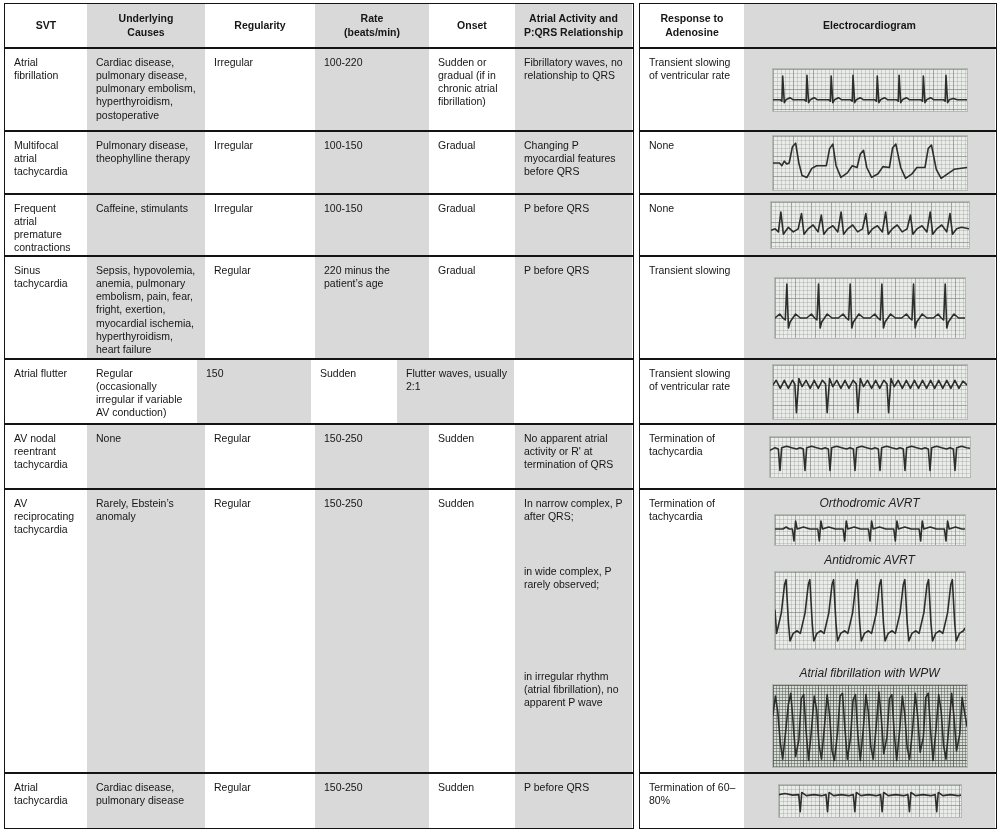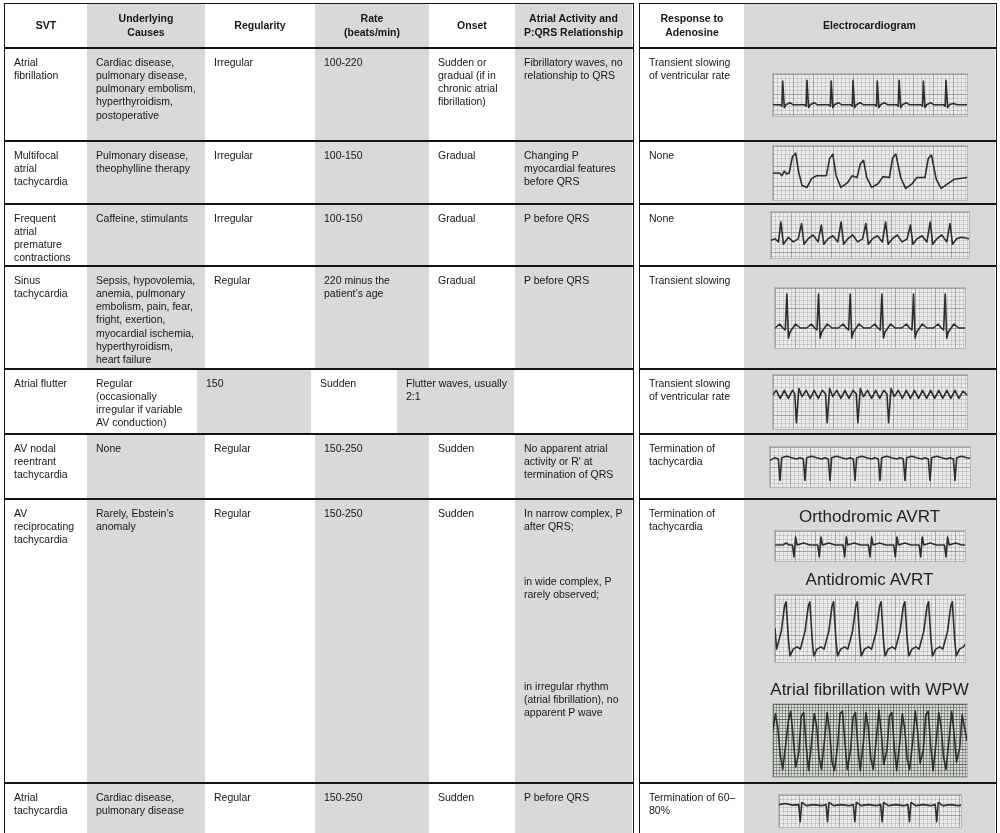--- a/index.html
+++ b/index.html
@@ -4,21 +4,21 @@
 <style>
   html,body{margin:0;padding:0;background:#fff;}
   body{width:1000px;height:833px;font-family:"Liberation Sans","DejaVu Sans",sans-serif;color:#161616;}
   .frame{padding:3px 0 0 4px;}
   .layout{display:flex;gap:5px;align-items:flex-start;}
   .tbl{border:1.5px solid #141414;background:#fff;box-sizing:border-box;}
   .tbl.left{width:630px;}
   .tbl.right{width:358px;}
   .row{display:flex;box-sizing:border-box;border-bottom:2px solid #141414;}
   .h-head{height:45px;}
-  .h-r1{height:93px;}
+  .h-r1{height:83px;}
   .h-r2{height:63px;}
   .h-r3{height:62px;}
   .h-r4{height:103px;}
   .h-r5{height:65px;}
   .h-r6{height:65px;}
   .h-r7{height:284px;}
   .h-r8{height:54px;border-bottom:none;}
   .cell{box-sizing:border-box;padding:7px 6px 4px 9px;font-size:10.5px;line-height:1.25;}
   .shade{background:#d9d9d9;}
   .head{font-weight:bold;display:flex;align-items:center;justify-content:center;text-align:center;white-space:pre-line;padding:2px 4px;line-height:1.3;}
@@ -45,21 +45,21 @@
       repeating-linear-gradient(to right, rgba(100,110,103,.45) 0 1px, transparent 1px 20px),
       repeating-linear-gradient(to bottom, rgba(100,110,103,.45) 0 1px, transparent 1px 20px);}
   .strip.dense{background-color:#d9ddd6;
     background-image:
       repeating-linear-gradient(to right, rgba(80,90,83,.5) 0 1px, transparent 1px 3px),
       repeating-linear-gradient(to bottom, rgba(80,90,83,.5) 0 1px, transparent 1px 3px),
       repeating-linear-gradient(to right, rgba(55,65,58,.55) 0 1px, transparent 1px 15px),
       repeating-linear-gradient(to bottom, rgba(55,65,58,.55) 0 1px, transparent 1px 15px);}
   .strip svg{display:block;width:100%;height:100%;}
   .strip path{fill:none;stroke:#2d2d2d;stroke-width:1.6;vector-effect:non-scaling-stroke;stroke-linejoin:round;stroke-linecap:round;}
-  .strip-label{font-size:17px;color:#222;text-align:right;margin:1px 0 3px 0;}
+  .strip-label{font-size:12px;color:#222;text-align:right;margin:1px 0 3px 0;font-style:italic;}
 </style>
 </head>
 <body>
 
 <div class="frame">
   <div class="layout">
 
     <div class="tbl left">
 
       <div class="row h-head">

